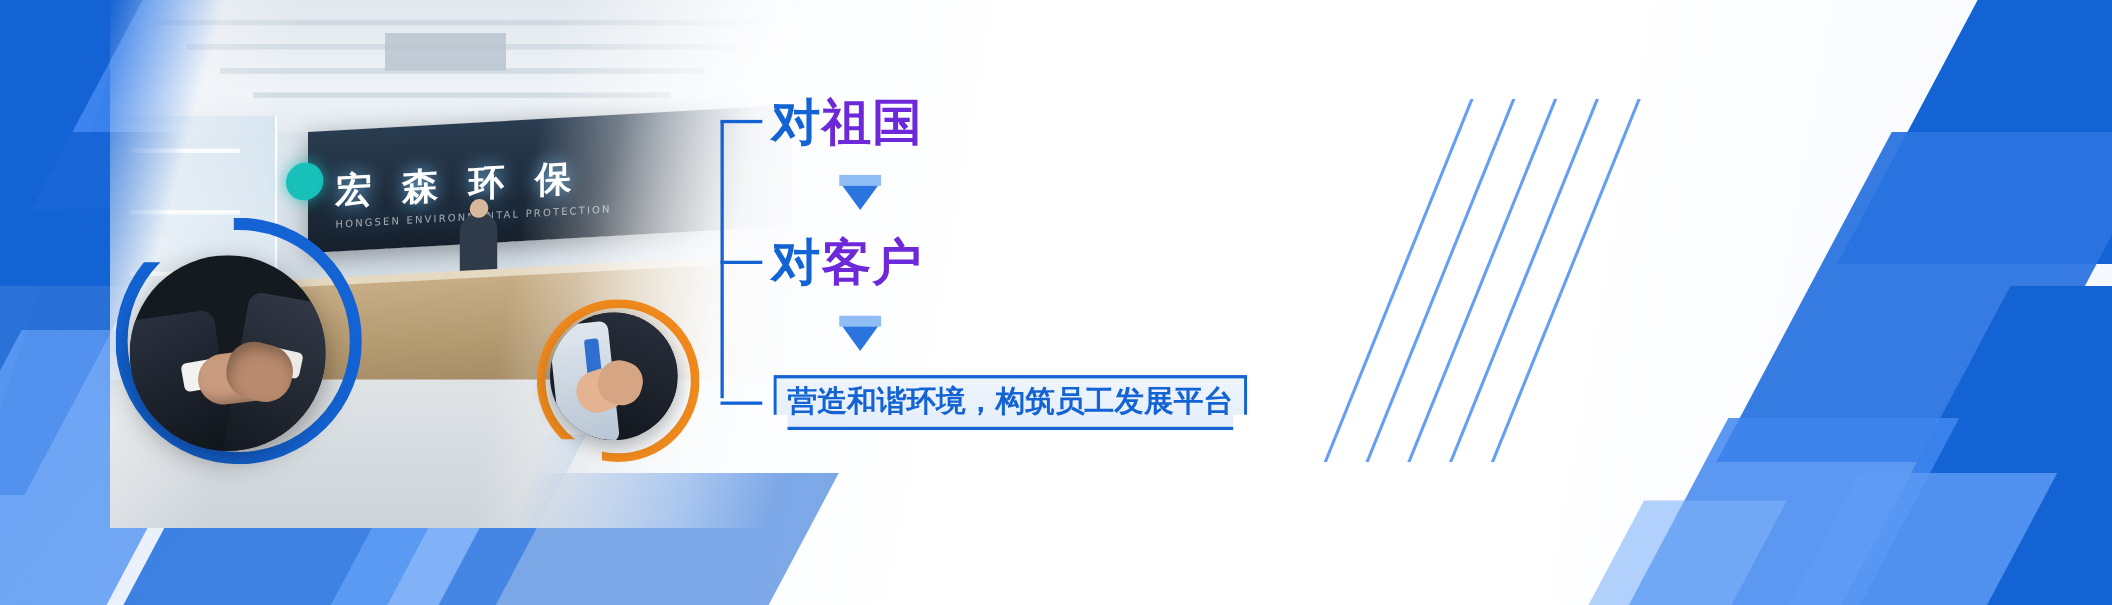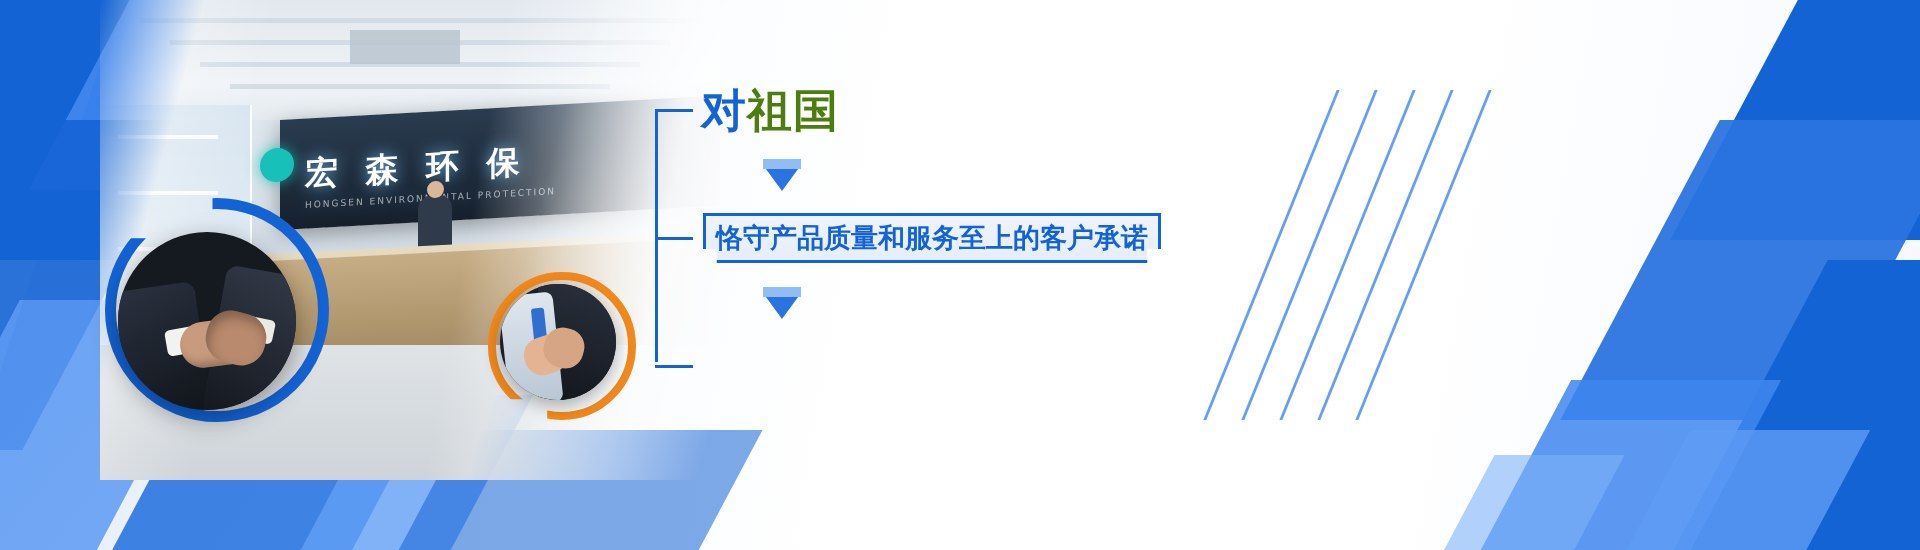--- a/index.html
+++ b/index.html
@@ -167,21 +167,21 @@
   #row-3{top:276px;}
 
   .tick{width:38px;height:3px;background:#1463d4;flex:none;}
 
   .label{
     font-family:"DejaVu Sans","Liberation Sans",sans-serif;
     font-weight:700;font-size:45px;line-height:1;
     margin-left:8px;white-space:nowrap;letter-spacing:1px;
   }
   .label .w-blue{color:#1463d4;}
-  .label .w-orange{color:#4d7c0f;}
+  .label .w-orange{color:#6d28d9;}
 
   .chip{
     margin-left:10px;
     border:3px solid #1463d4;
     background:linear-gradient(180deg,#eef4fc 0%,#e4eefb 100%);
     color:#1463d4;
     font-family:"DejaVu Sans","Liberation Sans",sans-serif;
     font-weight:700;font-size:27px;line-height:1;
     padding:8px 10px 9px 10px;
     white-space:nowrap;
@@ -292,23 +292,26 @@
       <span class="tick"></span>
       <span class="label">
         <span class="w-blue">对</span><span class="w-orange">祖国</span>
       </span>
     </div>
 
     <div class="arrow" id="arrow-1"></div>
 
     <div class="row" id="row-2">
       <span class="tick"></span>
-      <span class="chip">恪守产品质量和服务至上的客户承诺</span>
+      <span class="label">
+        <span class="w-blue">对</span><span class="w-orange">客户</span>
+      </span>
     </div>
 
     <div class="arrow" id="arrow-2"></div>
 
     <div class="row" id="row-3">
       <span class="tick"></span>
+      <span class="chip">营造和谐环境，构筑员工发展平台</span>
     </div>
 
   </div>
 </div>
 
 </body></html>

